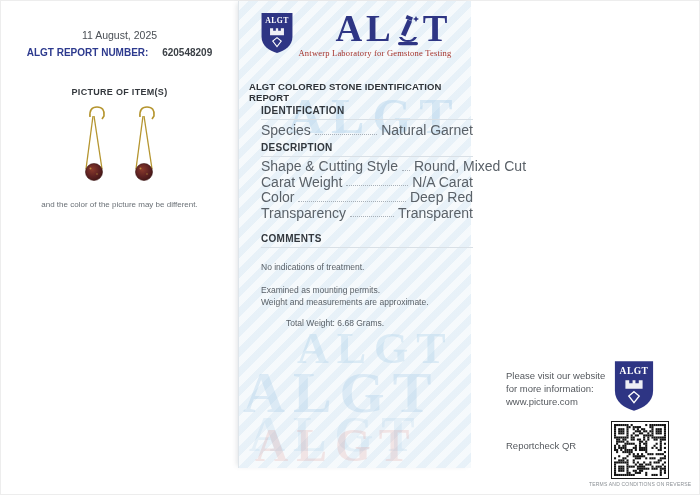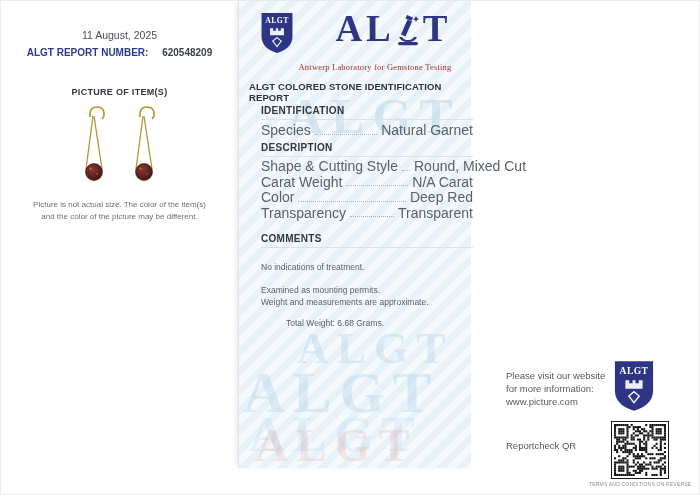--- a/index.html
+++ b/index.html
@@ -36,21 +36,21 @@
   .wm-1 { top:86px;  left:48px; font-size:50px; color:rgba(168,205,233,.40); }
   .wm-2 { top:322px; left:58px; font-size:44px; color:rgba(168,205,233,.34); }
   .wm-3 { top:358px; left:4px;  font-size:58px; color:rgba(160,200,230,.30); }
   .wm-4 { top:404px; left:10px; font-size:50px; color:rgba(170,205,230,.22); }
   .wm-red { top:418px; left:16px; font-size:46px; color:rgba(215,120,115,.16); }
 
   .logo-block { position:absolute; top:10px; left:0; width:233px; display:flex; justify-content:center; align-items:flex-start; gap:5px; }
   .logo-text-col { display:flex; flex-direction:column; align-items:flex-end; }
   .wordmark { display:flex; align-items:flex-end; color:#2e3584; font-family:"Liberation Serif", serif; font-weight:bold; font-size:37px; line-height:36px; letter-spacing:4px; }
   .wordmark .scope { margin:0 2px 1px 0; }
-  .logo-subtitle { font-family:"Liberation Serif", serif; font-size:8.5px; color:#a5322a; margin-top:15px; letter-spacing:.2px; }
+  .logo-subtitle { font-family:"Liberation Serif", serif; font-size:8.5px; color:#a5322a; margin-top:1px; letter-spacing:.2px; }
 
   .report-title { position:absolute; top:80px; left:10px; width:214px; font-size:9.5px; font-weight:bold; color:#2f3338; letter-spacing:.1px; }
 
   .section { position:absolute; left:22px; width:212px; }
   .sec-ident { top:104px; }
   .sec-desc  { top:141px; }
   .sec-comments { top:232px; }
   .section-heading { font-size:10px; font-weight:bold; color:#32373d; letter-spacing:.3px; border-bottom:1px solid #d9e0e6; padding-bottom:3px; }
   .spec-row { display:flex; align-items:flex-end; font-size:14px; color:#5a6168; line-height:15.5px; }
   .spec-label { white-space:nowrap; }
@@ -110,21 +110,20 @@
           <path d="M94,15 L87,68" stroke-width="1.3"></path>
           <path d="M95,15 L103,68" stroke-width="1.3"></path>
         </g>
         <circle cx="95" cy="71" r="8.5" fill="url(#stone)" stroke="#3a1412" stroke-width="0.6"></circle>
         <circle cx="91.5" cy="67.5" r="1" fill="#caa43f" opacity="0.8"></circle>
         <circle cx="98" cy="73" r="0.8" fill="#caa43f" opacity="0.6"></circle>
       </svg>
     </div>
 
     <div class="picture-caption">
-      <div>Picture is not actual size. The color of the item(s)</div>
       <div>and the color of the picture may be different.</div>
     </div>
   </div>
 
   <div class="center-panel">
 
     <div class="watermark wm-1">ALGT</div>
     <div class="watermark wm-2">ALGT</div>
     <div class="watermark wm-3">ALGT</div>
     <div class="watermark wm-4">ALGT</div>

